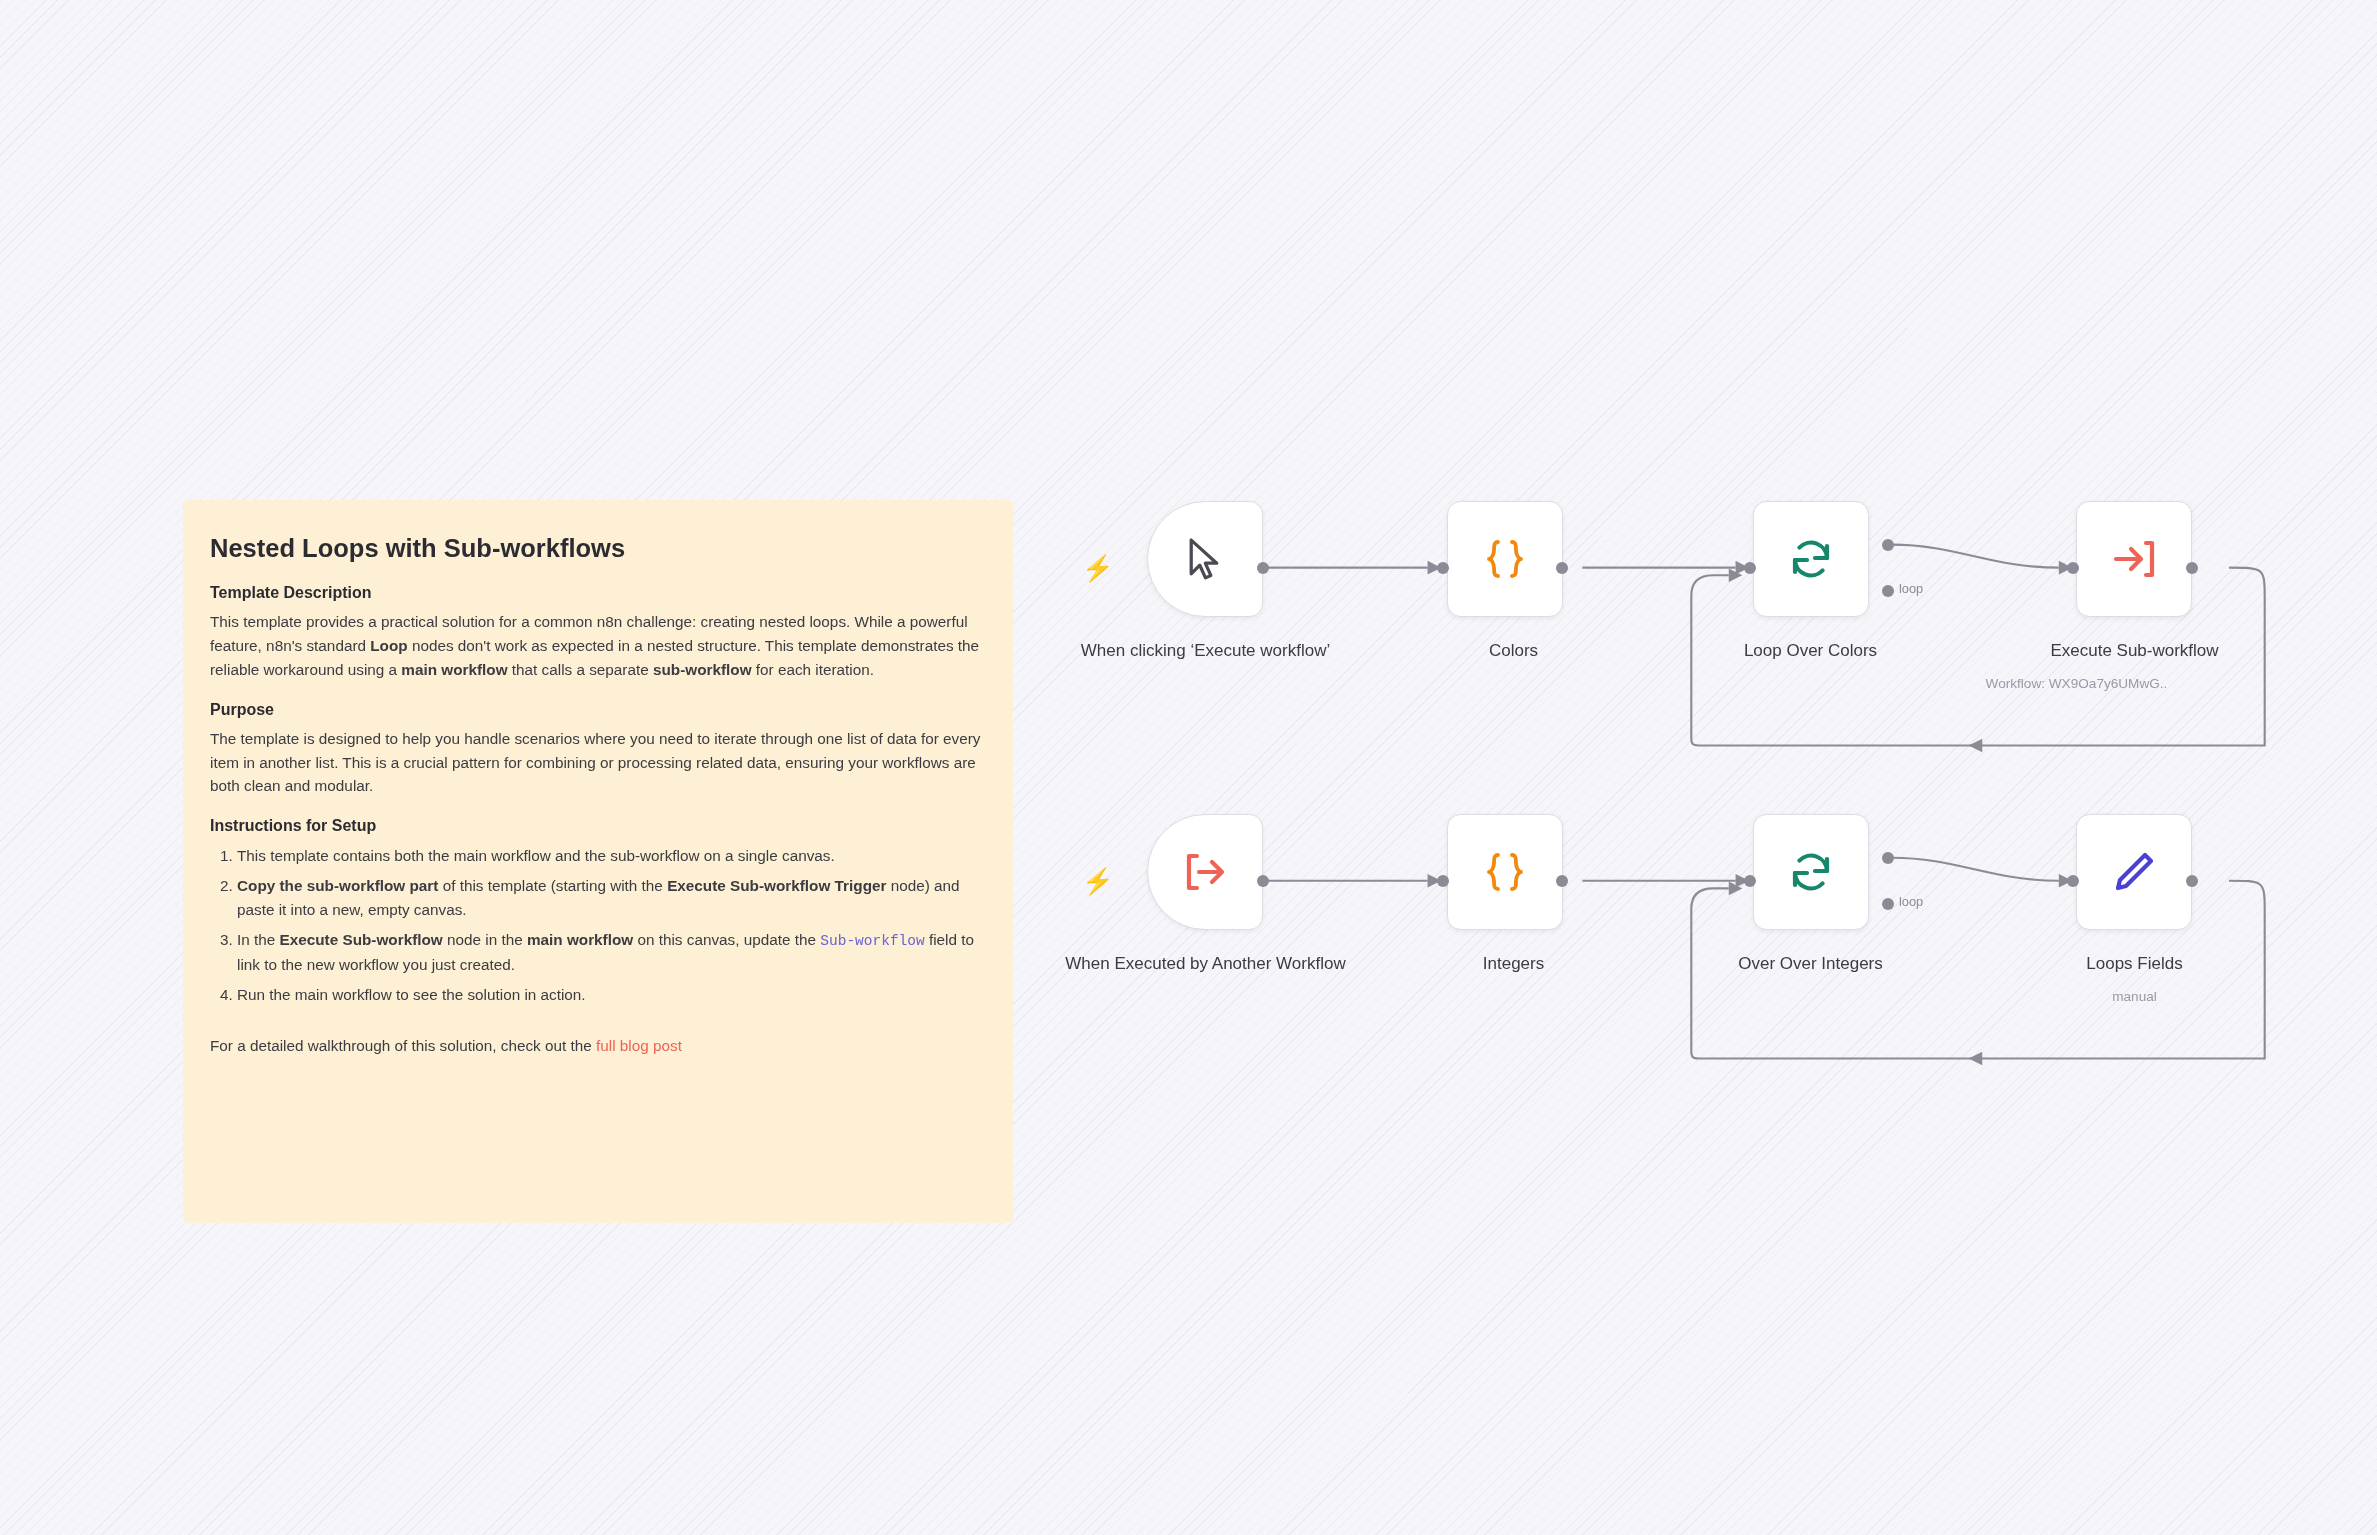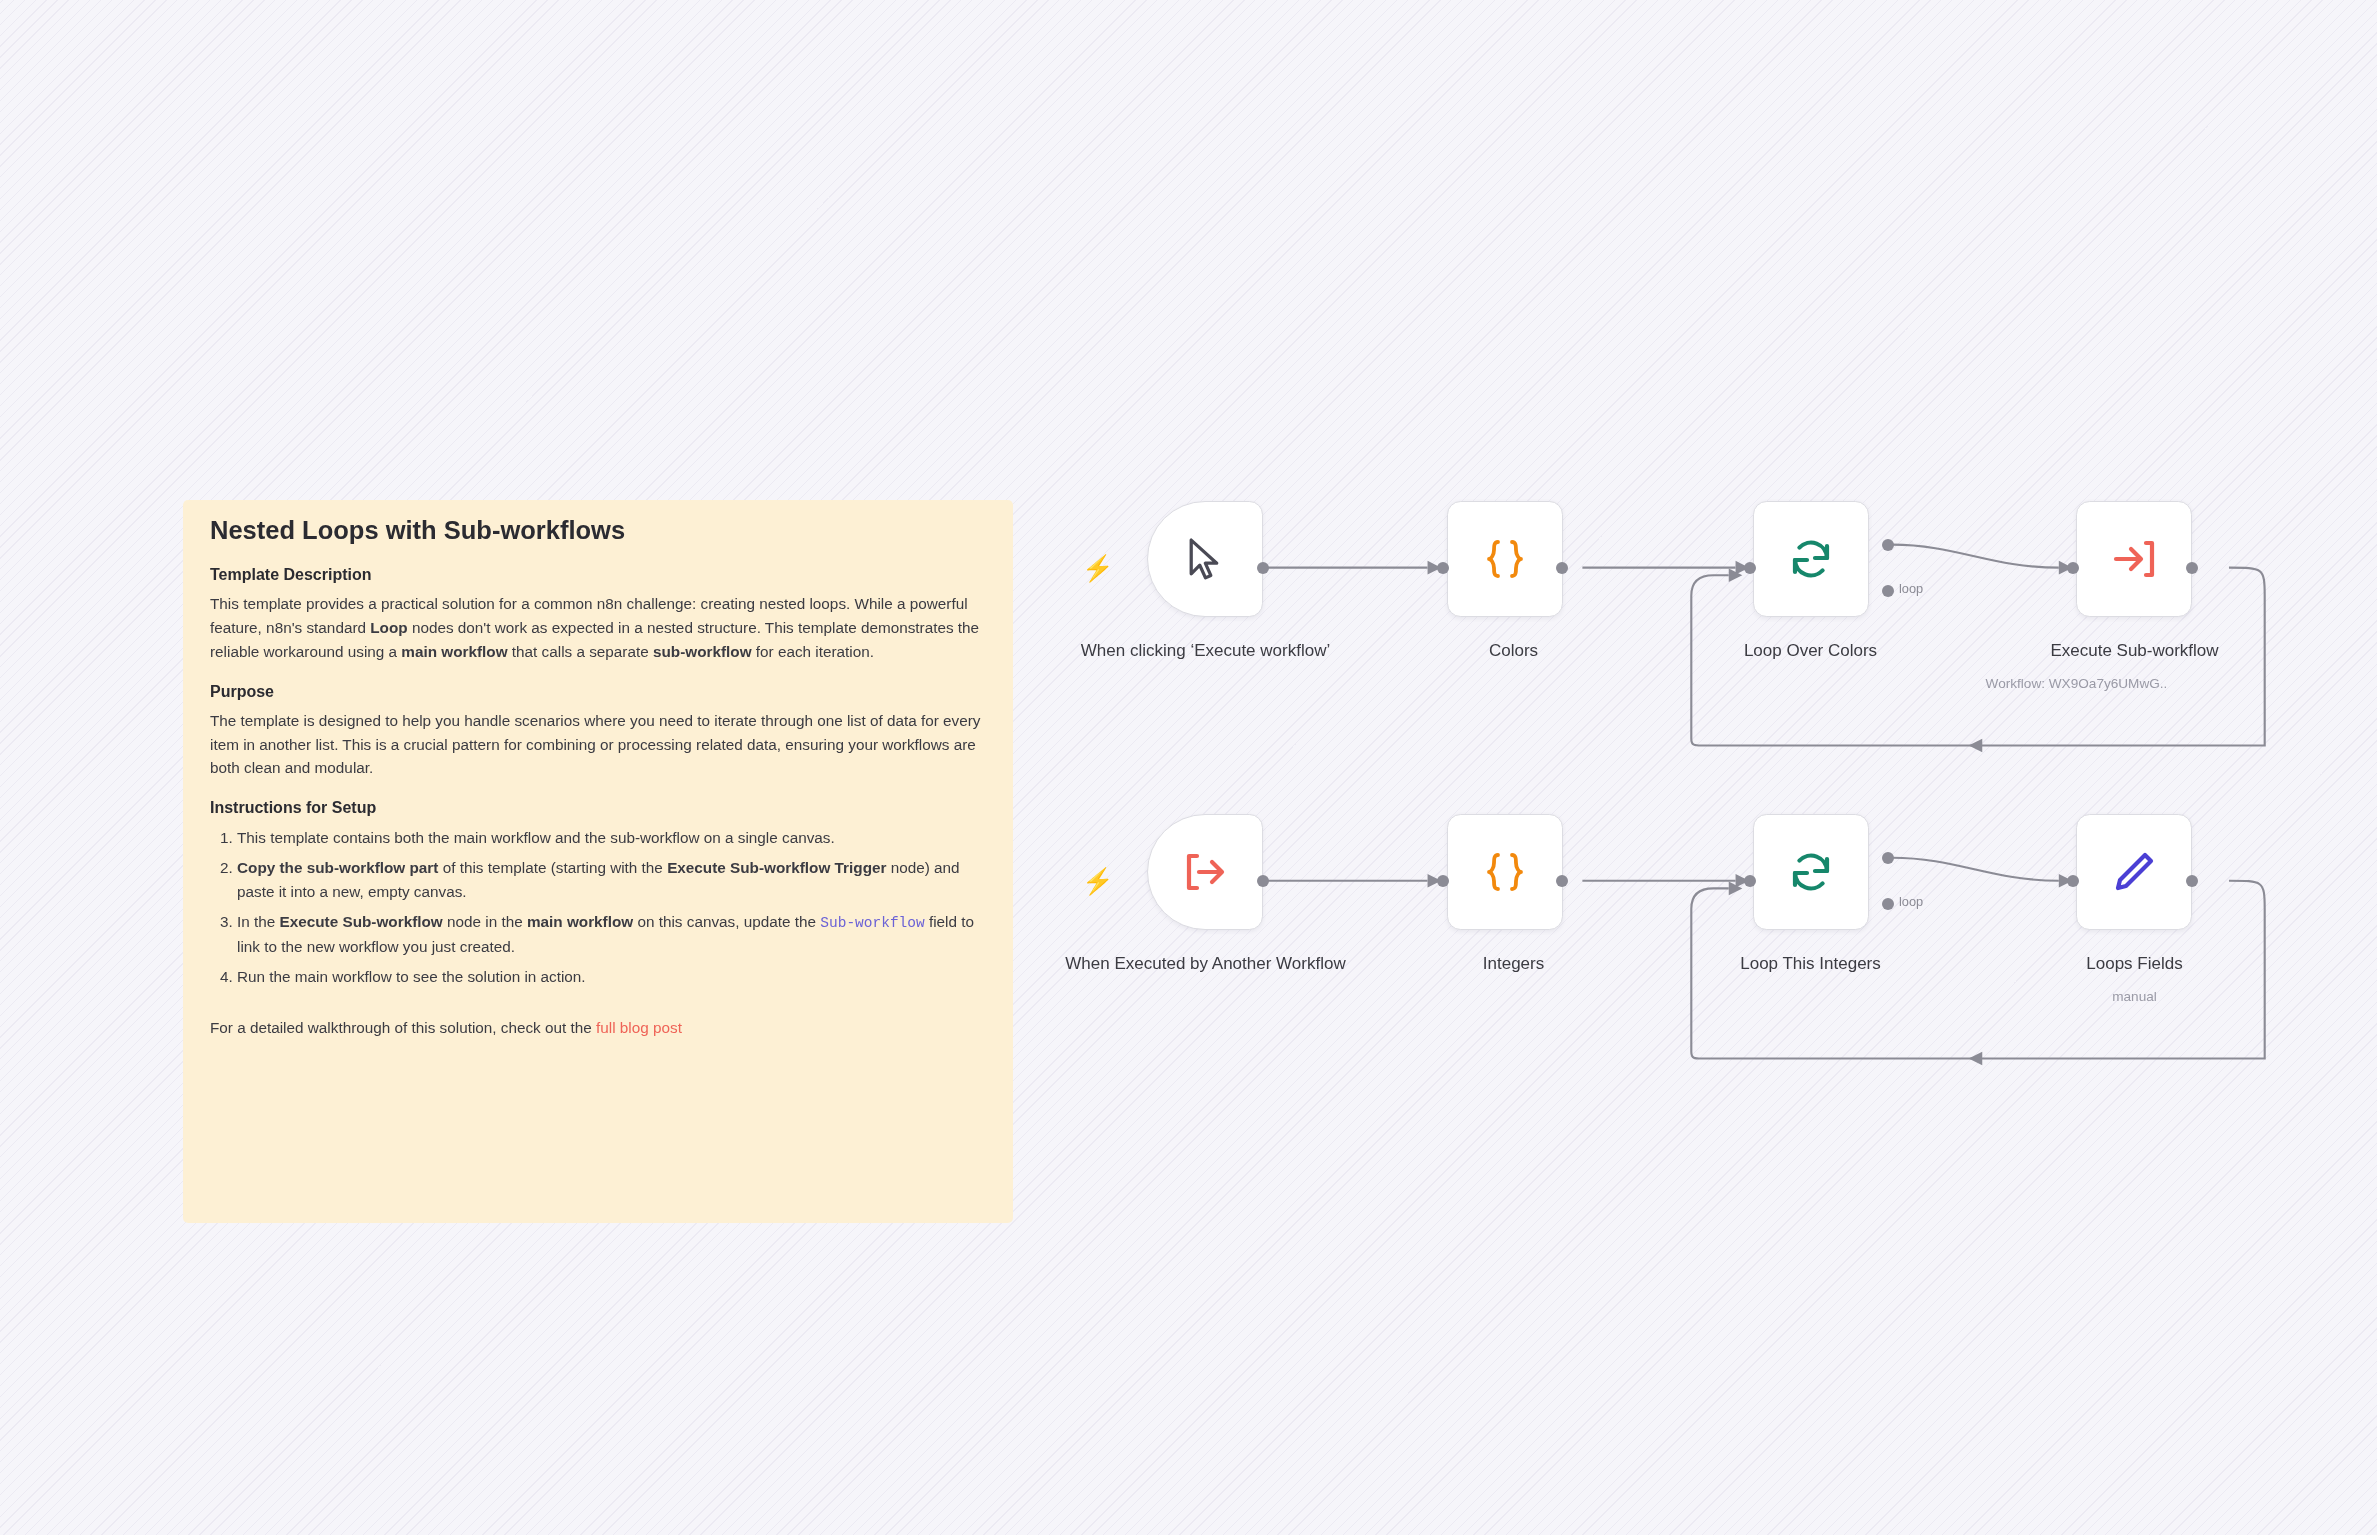--- a/index.html
+++ b/index.html
@@ -25,21 +25,21 @@
   
   .note {
     position: absolute;
     left: 183px;
     top: 500px;
     width: 830px;
     height: 723px;
     background: #fdf0d4;
     border-radius: 5.1px;
     box-sizing: border-box;
-    padding: 10px 27px 17px 27px;
+    padding: 28px 27px 17px 27px;
     color: #3b3b42;
   }
   .note h1 {
     font-size: 25.5px;
     line-height: 1.25;
     margin: 5.1px 0 19px 0;
     font-weight: bold;
     color: #2b2b31;
   }
   .note h2 {
@@ -288,21 +288,21 @@
         <path d="M4 12.5 A8 8 0 0 0 17.8 17.7"></path>
         <polyline points="20,5.5 20,11.5 14,11.5"></polyline>
         <polyline points="10,12.5 4,12.5 4,18.5"></polyline>
       </svg>
     </div>
   </div>
   <div class="port" style="left:1744px; top:875px;"></div>
   <div class="port" style="left:1882px; top:852px;"></div>
   <div class="port" style="left:1882px; top:898px;"></div>
   <div class="loop-tag" style="left:1899px; top:894px;">loop</div>
-  <div class="node-label" style="left:1670px; top:953px;">Loop This Integers</div>
+  <div class="node-label" style="left:1670px; top:953px;">Over Over Integers</div>
 
   <div class="node rounded" style="left:2076px; top:814px;">
     <div class="node-inner">
       <svg width="48" height="48" viewBox="0 0 24 24" fill="none" stroke="#4b3fd4" stroke-width="2.1" stroke-linecap="round" stroke-linejoin="round">
         <path d="M17.5 3.5 L20.5 6.5 L8 19 L4 20 L5 16 Z"></path>
       </svg>
     </div>
   </div>
   <div class="port" style="left:2067px; top:875px;"></div>
   <div class="port" style="left:2186px; top:875px;"></div>

